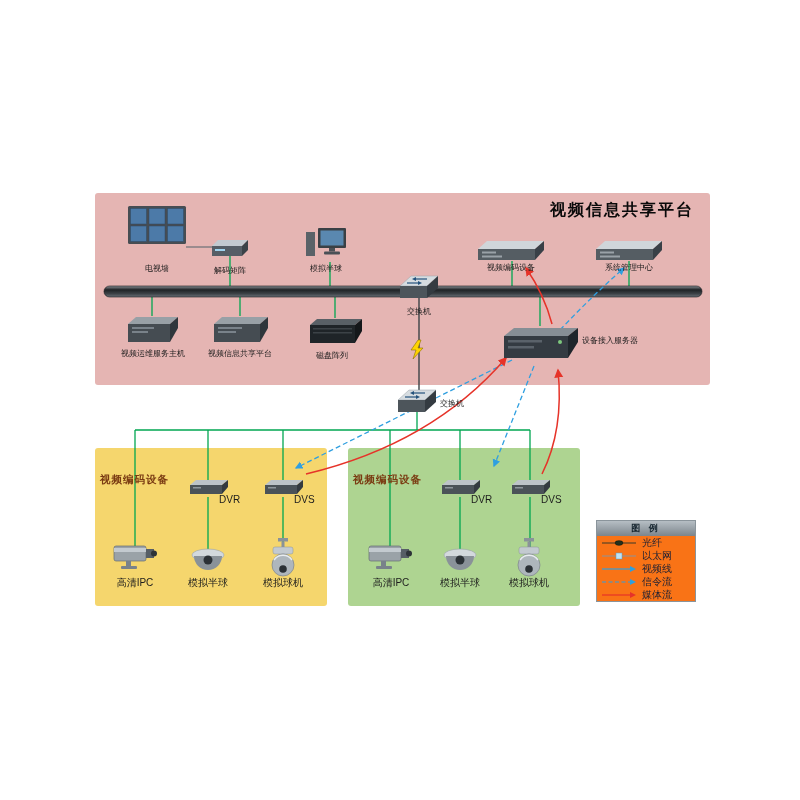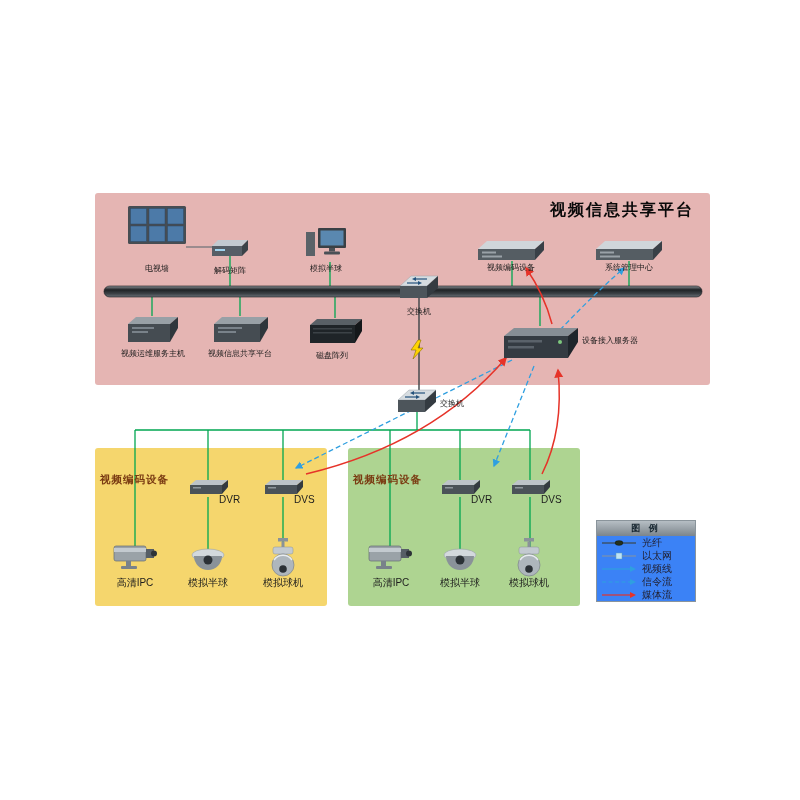--- a/index.html
+++ b/index.html
@@ -10,21 +10,21 @@
   .region-left{left:95px;top:448px;width:232px;height:158px;background:var(--left-region-bg,#f5d66d);}
   .region-right{left:348px;top:448px;width:232px;height:158px;background:var(--right-region-bg,#aed491);}
   svg.wires{position:absolute;left:0;top:0;pointer-events:none;}
   .lbl{position:absolute;font-size:8px;color:#1c1c1c;text-align:center;line-height:1.15;white-space:nowrap;}
   .lbl-left{text-align:left;}
   .lbl-sm{font-size:10px;}
   .title{position:absolute;left:534px;top:200px;width:176px;text-align:center;
          font-weight:bold;font-size:16px;color:#0a0a0a;letter-spacing:2px;}
   .region-title{position:absolute;font-weight:bold;font-size:10.5px;color:#7a3b12;letter-spacing:1px;margin-top:20px;}
   .legend{position:absolute;left:596px;top:520px;width:100px;height:82px;box-sizing:border-box;
-          background:#3b82f6;border:1px solid #8a949b;}
+          background:#f97316;border:1px solid #8a949b;}
   .legend-header{height:15px;display:flex;align-items:center;justify-content:center;
           background:linear-gradient(#b6bec4,#7c858c);color:#14242e;font-weight:bold;font-size:9px;letter-spacing:3px;}
   .legend-row{display:flex;align-items:center;height:13.2px;padding:0 4px;gap:5px;}
   .legend-row span{font-size:10px;color:#223;}
   .legend-row svg{flex:0 0 auto;}
 </style>
 </head>
 <body>
 
 <div class="canvas">

